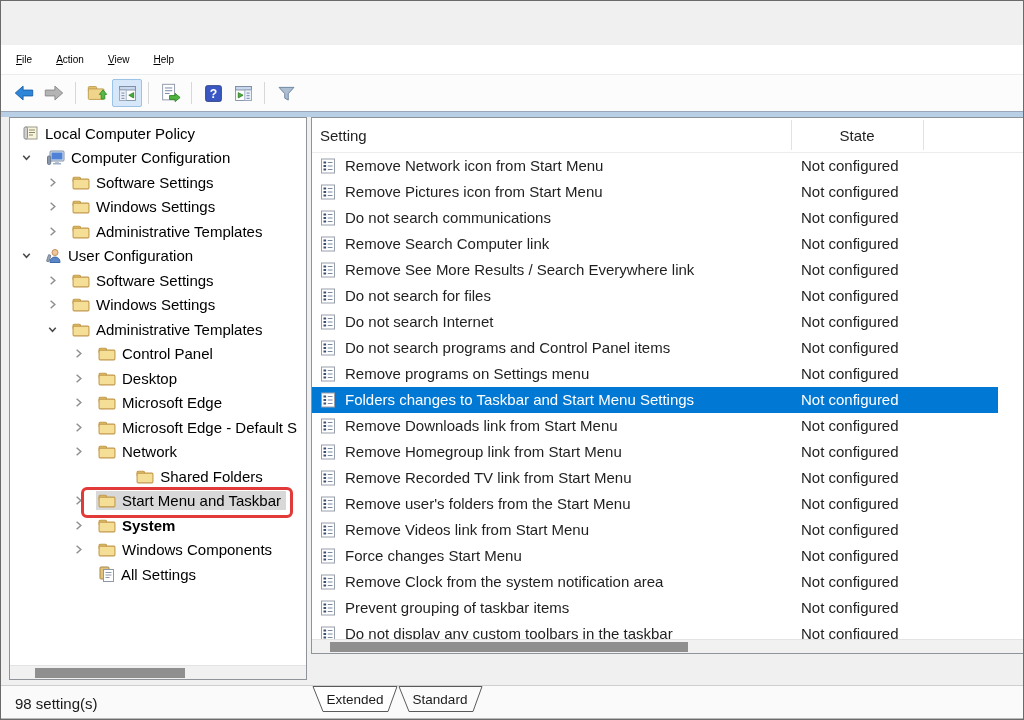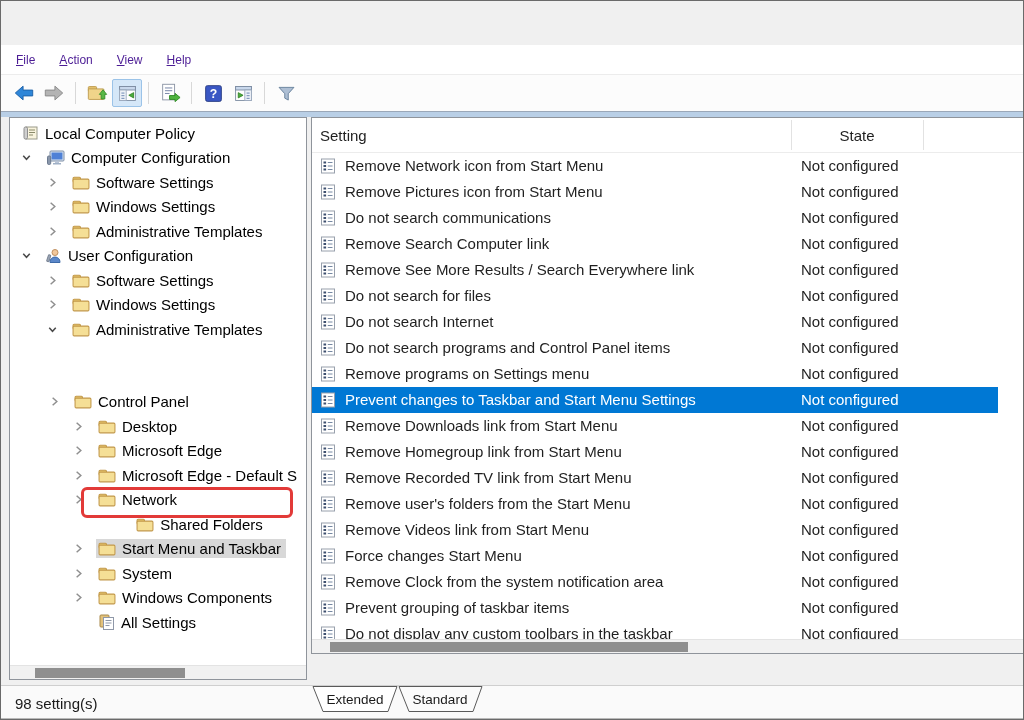--- a/index.html
+++ b/index.html
@@ -11,21 +11,21 @@
   .titlebar { position:absolute; top:0; left:0; width:100%; height:44px; background:#ffffff; display:flex; align-items:center; }
   .app-icon { margin-left:14px; display:inline-flex; }
   .title { margin-left:9px; font-size:14.5px; color:#1a1a1a; }
   .win-controls { position:absolute; right:0; top:0; height:44px; display:flex; }
   .wc { width:46px; height:44px; display:flex; align-items:center; justify-content:center; }
   .glyph-min { width:11px; height:1.4px; background:#333; display:block; }
   .glyph-max { width:10px; height:10px; border:1.4px solid #333; border-radius:2px; display:block; }
 
   
   .menubar { position:absolute; top:44px; left:0; width:100%; height:30px; background:#ffffff; display:flex; align-items:center; padding-left:15px; gap:24px; border-bottom:1px solid #ececec; }
-  .menu-item { font-size:12px; color:#4c1d95; cursor:default; }
+  .menu-item { font-size:10px; color:#000000; cursor:default; }
 
   
   .toolbar { position:absolute; top:74px; left:0; width:100%; height:36px; background:#fcfcfc; display:flex; align-items:center; padding-left:8px; }
   .tbtn { width:30px; height:28px; display:flex; align-items:center; justify-content:center; border:1px solid transparent; border-radius:2px; }
   .tbtn.active { background:#d5e7f8; border-color:#9bc3e8; }
   .tsep { width:1px; height:22px; background:#d8d8d8; margin:0 6px; }
 
   
   .content-bg { position:absolute; top:110px; left:0; width:100%; height:574px; background:#f0f0f0; }
   .band { position:absolute; top:110px; left:0; width:100%; height:6px; background:#b9cfe6; border-top:1px solid #9aa7b8; z-index:2; }
@@ -297,21 +297,21 @@
           <span class="tlabelbox">
             <span class="ic" style="display: inline-flex;">
               <svg width="18" height="15" viewBox="0 0 17 14">
                 <rect x="1" y="2" width="7" height="4.5" rx="1" fill="#eccc6e" stroke="#c2984a"></rect>
                 <rect x="1" y="3.8" width="15" height="9.2" rx="1" fill="#f5df96" stroke="#c2984a"></rect>
               </svg>
             </span>
             <span class="tlabel">Administrative Templates</span>
           </span>
         </div>
-        <div class="tree-row" style="padding-left: 38px; margin-top: 48px;">
+        <div class="tree-row" style="padding-left: 62px;">
           <span class="tchev">
             <svg width="13" height="13" viewBox="0 0 14 14">
               <path d="M5 3 L9.5 7 L5 11" fill="none" stroke="#8f8f8f" stroke-width="1.6"></path>
             </svg>
           </span>
           <span class="tlabelbox">
             <span class="ic" style="display: inline-flex;">
               <svg width="18" height="15" viewBox="0 0 17 14">
                 <rect x="1" y="2" width="7" height="4.5" rx="1" fill="#eccc6e" stroke="#c2984a"></rect>
                 <rect x="1" y="3.8" width="15" height="9.2" rx="1" fill="#f5df96" stroke="#c2984a"></rect>
@@ -405,21 +405,21 @@
           <span class="tlabelbox" style="background: rgb(216, 216, 216);">
             <span class="ic" style="display: inline-flex;">
               <svg width="18" height="15" viewBox="0 0 17 14">
                 <rect x="1" y="2" width="7" height="4.5" rx="1" fill="#eccc6e" stroke="#c2984a"></rect>
                 <rect x="1" y="3.8" width="15" height="9.2" rx="1" fill="#f5df96" stroke="#c2984a"></rect>
               </svg>
             </span>
             <span class="tlabel">Start Menu and Taskbar</span>
           </span>
         </div>
-        <div class="tree-row" style="padding-left: 62px;">
+        <div class="tree-row" style="padding-left: 62px; font-weight: bold;">
           <span class="tchev">
             <svg width="13" height="13" viewBox="0 0 14 14">
               <path d="M5 3 L9.5 7 L5 11" fill="none" stroke="#8f8f8f" stroke-width="1.6"></path>
             </svg>
           </span>
           <span class="tlabelbox">
             <span class="ic" style="display: inline-flex;">
               <svg width="18" height="15" viewBox="0 0 17 14">
                 <rect x="1" y="2" width="7" height="4.5" rx="1" fill="#eccc6e" stroke="#c2984a"></rect>
                 <rect x="1" y="3.8" width="15" height="9.2" rx="1" fill="#f5df96" stroke="#c2984a"></rect>
@@ -591,21 +591,21 @@
         <div class="lrow" style="background: rgb(0, 120, 212); color: rgb(255, 255, 255);">
           <span class="ric ricon" style="display: inline-flex;">
             <svg width="16" height="16" viewBox="0 0 16 16">
               <rect x="1.5" y="1" width="13" height="14" fill="#ffffff" stroke="#98a0ac"></rect>
               <rect x="3.5" y="3.5" width="2.6" height="2" fill="#3d4f6e"></rect>
               <rect x="3.5" y="7" width="2.6" height="2" fill="#3d4f6e"></rect>
               <rect x="3.5" y="10.5" width="2.6" height="2" fill="#3d4f6e"></rect>
               <path d="M7.8 4.5h4.7M7.8 8h4.7M7.8 11.5h4.7" stroke="#7688a2" fill="none"></path>
             </svg>
           </span>
-          <span class="rname">Prevent changes to Taskbar and Start Menu Settings</span>
+          <span class="rname">Folders changes to Taskbar and Start Menu Settings</span>
           <span class="rstate">Not configured</span>
         </div>
         <div class="lrow">
           <span class="ric ricon" style="display: inline-flex;">
             <svg width="16" height="16" viewBox="0 0 16 16">
               <rect x="1.5" y="1" width="13" height="14" fill="#ffffff" stroke="#98a0ac"></rect>
               <rect x="3.5" y="3.5" width="2.6" height="2" fill="#3d4f6e"></rect>
               <rect x="3.5" y="7" width="2.6" height="2" fill="#3d4f6e"></rect>
               <rect x="3.5" y="10.5" width="2.6" height="2" fill="#3d4f6e"></rect>
               <path d="M7.8 4.5h4.7M7.8 8h4.7M7.8 11.5h4.7" stroke="#7688a2" fill="none"></path>

